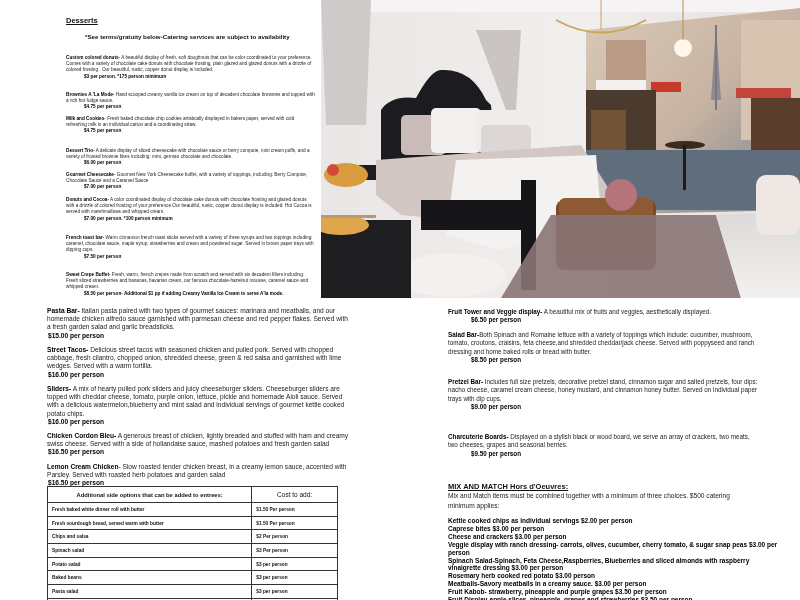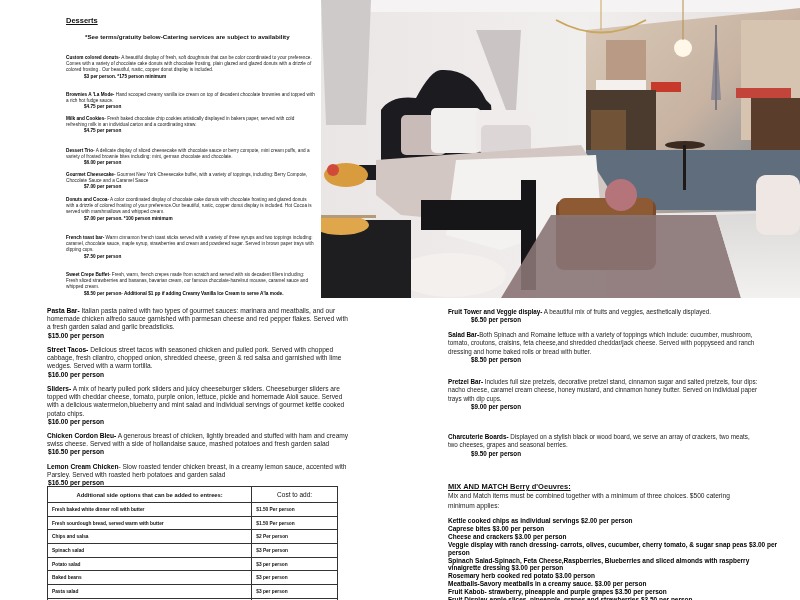--- a/index.html
+++ b/index.html
@@ -241,21 +241,21 @@
   </div>
   <div class="r-item" style="top:378px">
     <b>Pretzel Bar-</b><span> Includes full size pretzels, decorative pretzel stand, cinnamon sugar and salted pretzels, four dips: nacho cheese, caramel cream cheese, honey mustard, and cinnamon honey butter. Served on individual paper trays with dip cups.</span>
     <span class="r-price">$9.00 per person</span>
   </div>
   <div class="r-item" style="top:433px">
     <b>Charcuterie Boards-</b><span> Displayed on a stylish black or wood board, we serve an array of crackers, two meats, two cheeses, grapes and seasonal berries.</span>
     <span class="r-price">$9.50 per person</span>
   </div>
 
-  <div class="mix-title">MIX AND MATCH Berry d'Oeuvres:</div>
+  <div class="mix-title">MIX AND MATCH Hors d'Oeuvres:</div>
   <div class="mix-desc">Mix and Match items must be combined together with a minimum of three choices. $500 catering minimum applies:</div>
   <ul class="mix-list">
     <li>Kettle cooked chips as individual servings $2.00 per person</li>
     <li>Caprese bites $3.00 per person</li>
     <li>Cheese and crackers $3.00 per person</li>
     <li>Veggie display with ranch dressing- carrots, olives, cucumber, cherry tomato, &amp; sugar snap peas $3.00 per person</li>
     <li>Spinach Salad-Spinach, Feta Cheese,Raspberries, Blueberries and sliced almonds with raspberry vinaigrette dressing  $3.00 per person</li>
     <li>Rosemary herb cooked red potato $3.00 person</li>
     <li>Meatballs-Savory meatballs in a creamy sauce. $3.00 per person</li>
     <li>Fruit Kabob- strawberry, pineapple and purple grapes $3.50 per person</li>

